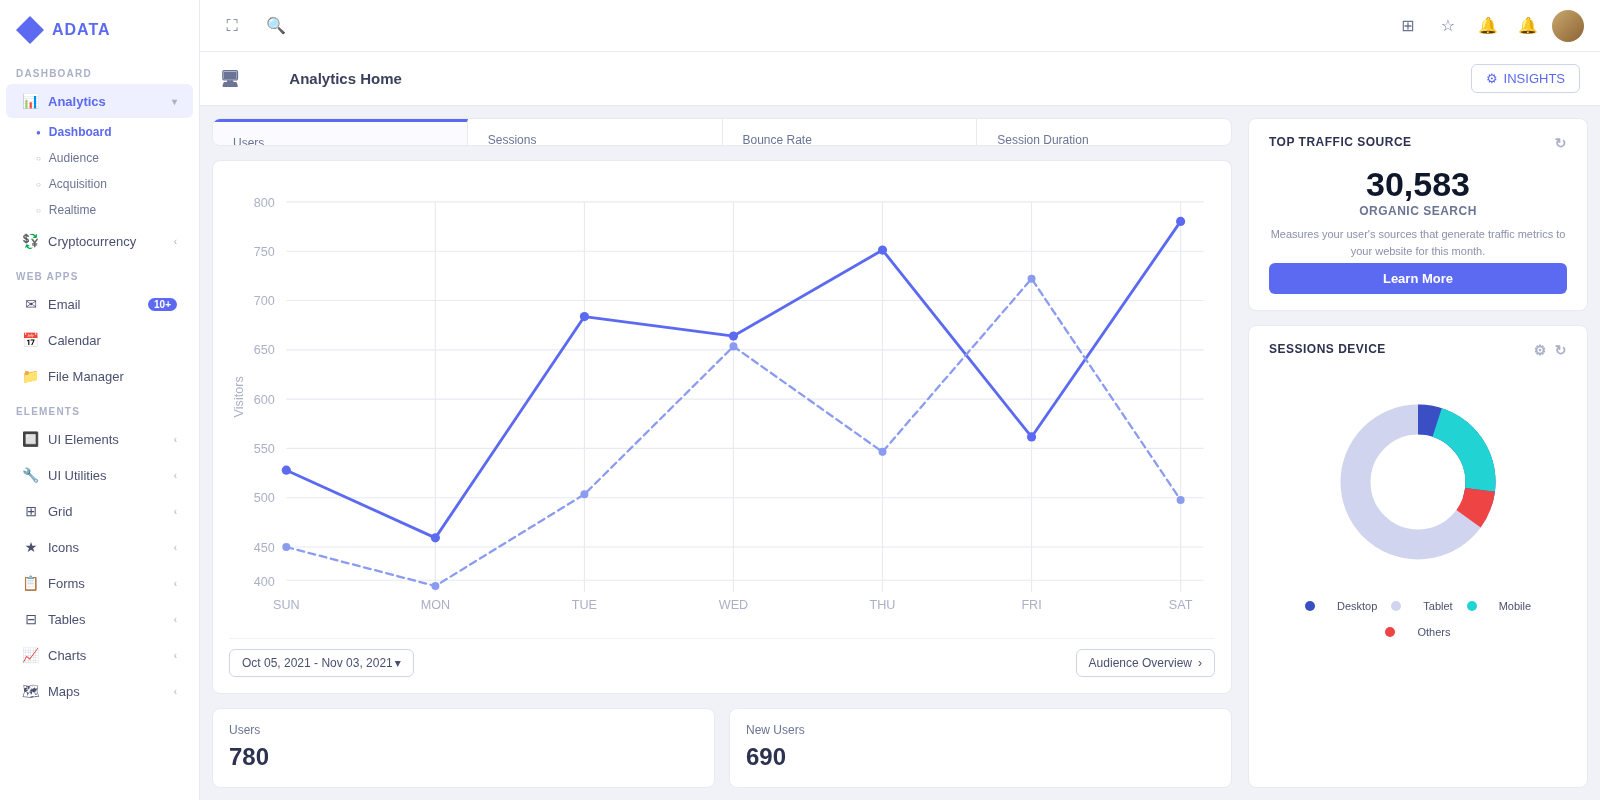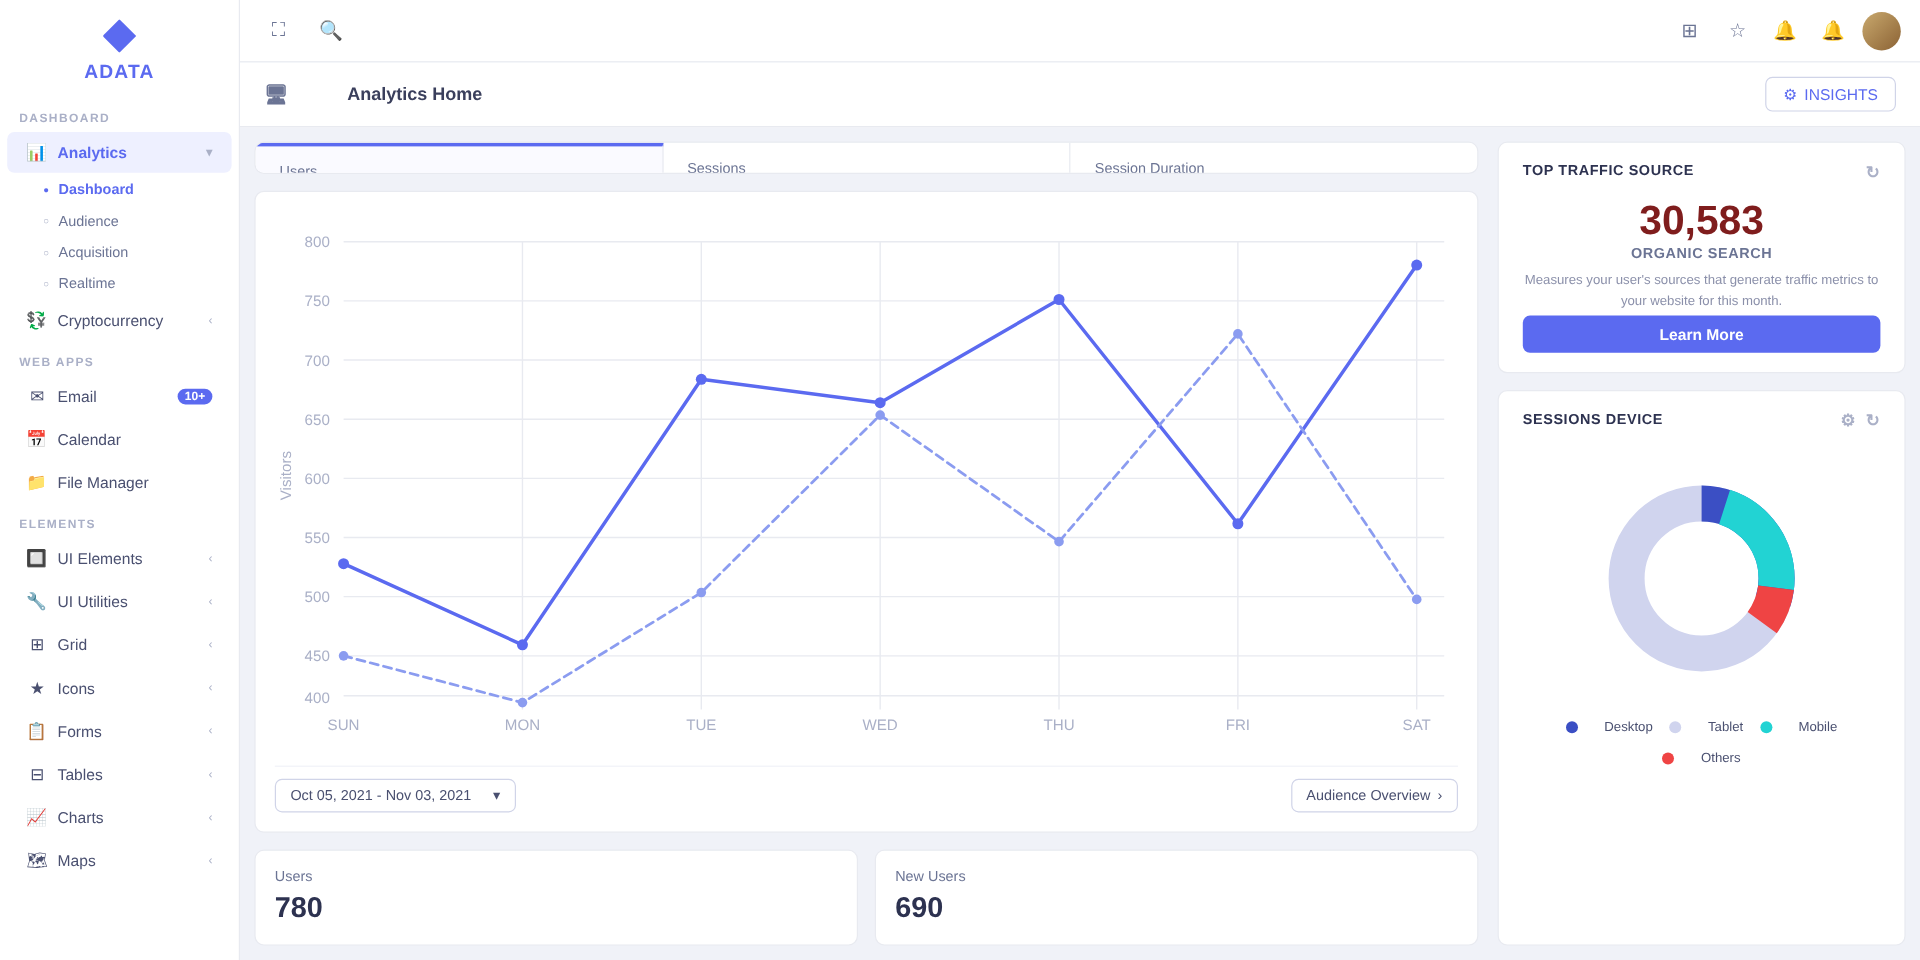--- a/index.html
+++ b/index.html
@@ -18,21 +18,20 @@
     }
     .sidebar-logo {
       padding: 16px 16px 12px 16px;
       display: flex;
       align-items: center;
       gap: 8px;
       color: #5b6af0;
       font-weight: 700;
       font-size: 16px;
       letter-spacing: 1px;
-      flex-direction: column;
     }
     .sidebar-logo-icon {
       width: 28px; height: 28px;
       background: #5b6af0;
       clip-path: polygon(50% 0%, 100% 50%, 50% 100%, 0% 50%);
       display: flex; align-items: center; justify-content: center;
     }
     .sidebar-section-label {
       font-size: 10px;
       color: #aab0c7;
@@ -235,21 +234,21 @@
     .date-range-btn {
       padding: 6px 12px;
       border: 1px solid #d0d4e8;
       border-radius: 6px;
       font-size: 12px;
       color: #4a5070;
       background: #fff;
       cursor: pointer;
       display: flex;
       align-items: center;
-      gap: 18px;
+      gap: 2px;
     }
     .audience-btn {
       padding: 6px 12px;
       border: 1px solid #d0d4e8;
       border-radius: 6px;
       font-size: 12px;
       color: #4a5070;
       background: #fff;
       cursor: pointer;
       display: flex;
@@ -305,21 +304,21 @@
       letter-spacing: 0.5px;
       text-transform: uppercase;
       display: flex;
       align-items: flex-start;
       justify-content: space-between;
       margin-bottom: 14px;
     }
     .traffic-value {
       font-size: 34px;
       font-weight: 700;
-      color: #7f1d1d;
+      color: #0f172a;
       text-align: center;
     }
     .traffic-label {
       font-size: 12px;
       color: #6b7494;
       text-align: center;
       font-weight: 600;
       letter-spacing: 0.5px;
       margin-bottom: 8px;
     }
@@ -507,20 +506,24 @@
 
       <div class="left-panel">
 
         <div class="metrics-card">
           <div class="metric-item active">
             <div class="metric-label">Users</div>
 
           </div>
           <div class="metric-item">
             <div class="metric-label">Sessions</div>
+
+          </div>
+          <div class="metric-item">
+            <div class="metric-label">Bounce Rate</div>
 
           </div>
           <div class="metric-item">
             <div class="metric-label">Session Duration</div>
 
           </div>
         </div>
 
         <div class="chart-card">
           <div class="chart-area">

